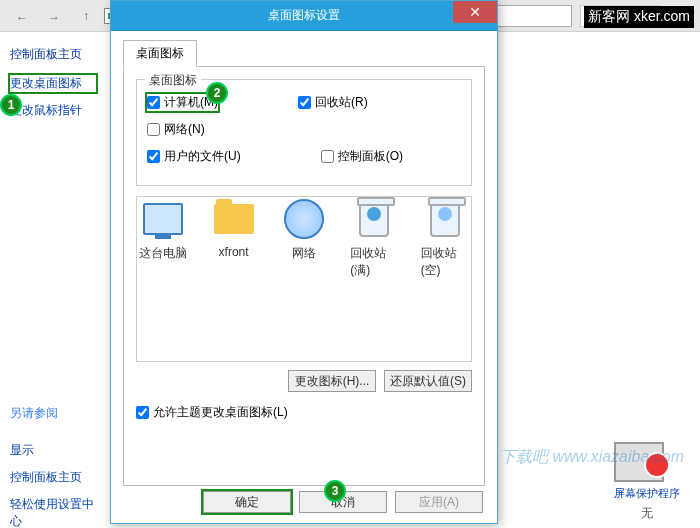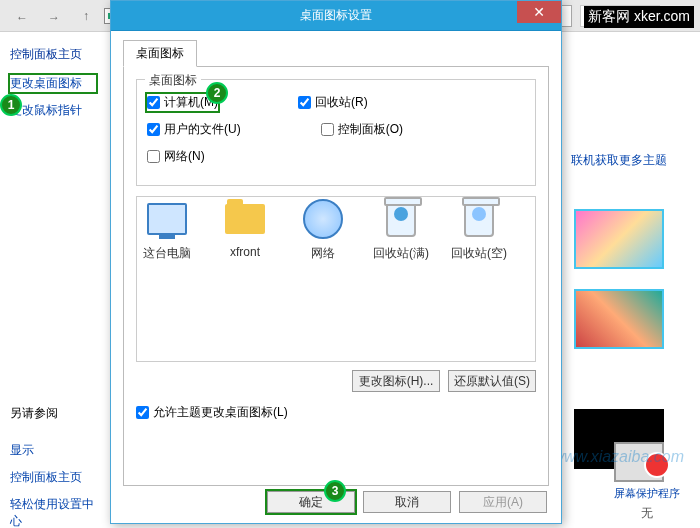--- a/index.html
+++ b/index.html
@@ -7,35 +7,35 @@
 .topbar{height:32px;background:#e8e8e8;display:flex;align-items:center;padding:0 8px;gap:4px;border-bottom:1px solid #d0d0d0}
 .nav-arrow{width:28px;height:24px;display:flex;align-items:center;justify-content:center;color:#666}
 .topbar-icon{width:16px;height:16px;background:#fff;border:1px solid #888;display:flex;align-items:center;justify-content:center}
 .addr{flex:1;height:22px;border:1px solid #aaa;background:#fff;display:flex;align-items:center;padding:0 6px;color:#444;margin-left:8px}
 .search-box{width:80px;height:22px;border:1px solid #ccc;background:#fff;margin-left:4px;display:flex;align-items:center;justify-content:center;color:#999}
 .watermark{position:absolute;top:6px;right:6px;background:#000;color:#fff;padding:2px 4px;font-size:14px;z-index:100}
 .main{display:flex;height:calc(100% - 32px)}
 .sidebar{width:106px;padding:14px 10px;color:#003399}
 .side-title{color:#003399;margin-bottom:12px}
 .side-link{color:#0645ad;margin:10px 0;cursor:pointer}
-.side-label{color:#000000;margin:16px 0 20px}
+.side-label{color:#3b82f6;margin:16px 0 20px}
 .content{flex:1;position:relative}
 .right-col{position:absolute;right:6px;top:120px;width:150px}
 .right-link{color:#0645ad;text-align:center;margin-bottom:40px}
 .thumb{width:90px;height:60px;margin:0 auto 20px;border:2px solid #44c5ee;background:linear-gradient(135deg,#f7c 0%,#fd9 50%,#6cf 100%)}
 .thumb2{width:90px;height:60px;margin:0 auto 20px;background:#000}
 .ssaver{position:absolute;right:20px;bottom:6px;text-align:center}
 .ss-icon{width:50px;height:40px;border:2px solid #999;background:#e0e0e0;margin-bottom:4px;position:relative}
 .ss-icon::after{content:"";position:absolute;right:-8px;top:8px;width:22px;height:22px;border-radius:50%;background:#e33;border:2px solid #fff}
 .ss-label{color:#0645ad;font-size:11px}
 .ss-sub{color:#555;margin-top:4px}
 .water2{position:absolute;right:16px;bottom:60px;color:rgba(0,120,200,.35);font-size:16px;font-style:italic;pointer-events:none}
 
 
-.dialog{position:absolute;left:110px;top:0;width:452px;height:524px;background:#fff;border:1px solid #4ba7d8;box-shadow:2px 2px 10px rgba(0,0,0,.3);z-index:50}
+.dialog{position:absolute;left:110px;top:0;width:388px;height:524px;background:#fff;border:1px solid #4ba7d8;box-shadow:2px 2px 10px rgba(0,0,0,.3);z-index:50}
 .dlg-title{height:30px;background:#26a0da;color:#fff;display:flex;align-items:center;justify-content:center;position:relative;border-bottom:1px solid #1a8cc7}
 .dlg-close{position:absolute;right:0;top:0;width:44px;height:22px;background:#c75050;color:#fff;display:flex;align-items:center;justify-content:center;font-size:14px}
 .tab{display:inline-block;margin:8px 0 0 12px;padding:4px 12px;border:1px solid #bbb;border-bottom:1px solid #fff;background:#fff;position:relative;top:1px}
 .tab-panel{margin:0 12px;border:1px solid #bbb;height:420px;padding:12px;background:#fff}
 .group{border:1px solid #ccc;padding:14px 10px 10px;position:relative;margin-bottom:10px}
 .group-label{position:absolute;top:-8px;left:8px;background:#fff;padding:0 4px;color:#333}
 .check-row{display:flex;gap:80px;margin-bottom:10px}
 .check{display:flex;align-items:center;gap:4px;color:#000}
 .check input{width:13px;height:13px}
 .icon-grid{border:1px solid #ccc;height:166px;padding:2px;display:flex;gap:22px;align-items:flex-start}
@@ -84,27 +84,20 @@
     <div class="side-link hl">更改桌面图标</div>
     <div class="side-link">更改鼠标指针</div>
     <div style="height:260px"></div>
     <div class="side-label">另请参阅</div>
     <div class="side-link">显示</div>
     <div class="side-link">控制面板主页</div>
     <div class="side-link">轻松使用设置中心</div>
   </div>
 
   <div class="content">
-    <div class="right-col">
-      <div class="right-link">联机获取更多主题</div>
-      <div class="thumb"></div>
-      <div class="thumb" style="background:linear-gradient(45deg,#c44,#fa7,#2a9)"></div>
-      <div style="height:40px"></div>
-      <div class="thumb2"></div>
-    </div>
     <div class="ssaver">
       <div class="ss-icon"></div>
       <div class="ss-label">屏幕保护程序</div>
       <div class="ss-sub">无</div>
     </div>
     <div class="water2">下载吧 www.xiazaiba.com</div>
   </div>
 </div>
 
 <div class="dialog">
@@ -121,32 +114,32 @@
             <input type="checkbox" checked="" style="">
             <span>计算机(M)</span>
           </label>
         <label class="check">
             <input type="checkbox" checked="" style="">
             <span>回收站(R)</span>
           </label>
       </div>
       <div class="check-row">
         <label class="check">
+            <input type="checkbox" style="">
+            <span>网络(N)</span>
+          </label>
+      </div>
+      <div class="check-row">
+        <label class="check">
             <input type="checkbox" checked="" style="">
             <span>用户的文件(U)</span>
           </label>
         <label class="check">
             <input type="checkbox" style="">
             <span>控制面板(O)</span>
-          </label>
-      </div>
-      <div class="check-row">
-        <label class="check">
-            <input type="checkbox" style="">
-            <span>网络(N)</span>
           </label>
       </div>
     </div>
 
     <div class="icon-grid">
       <div class="icon-item">
           <div class="big-icon">
             <div class="ico-computer"></div>
           </div>
           <span>这台电脑</span>

